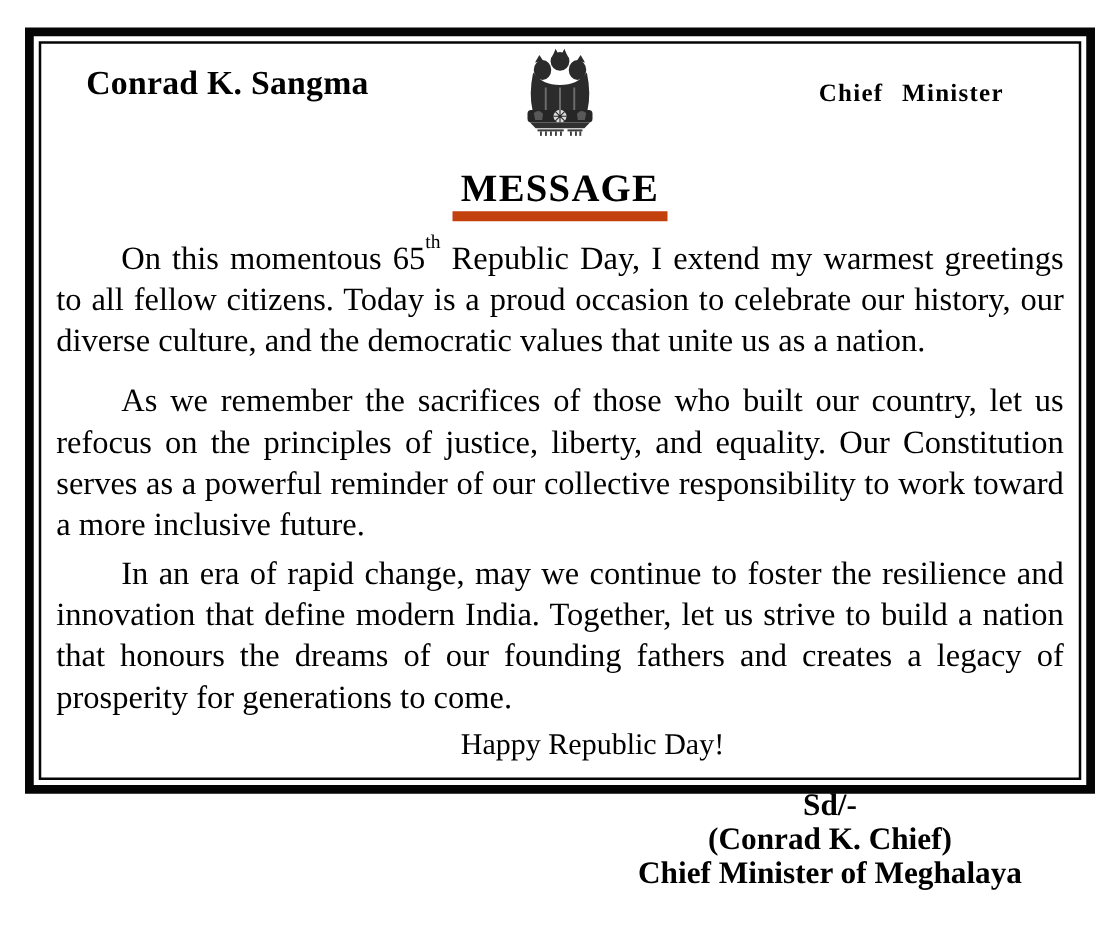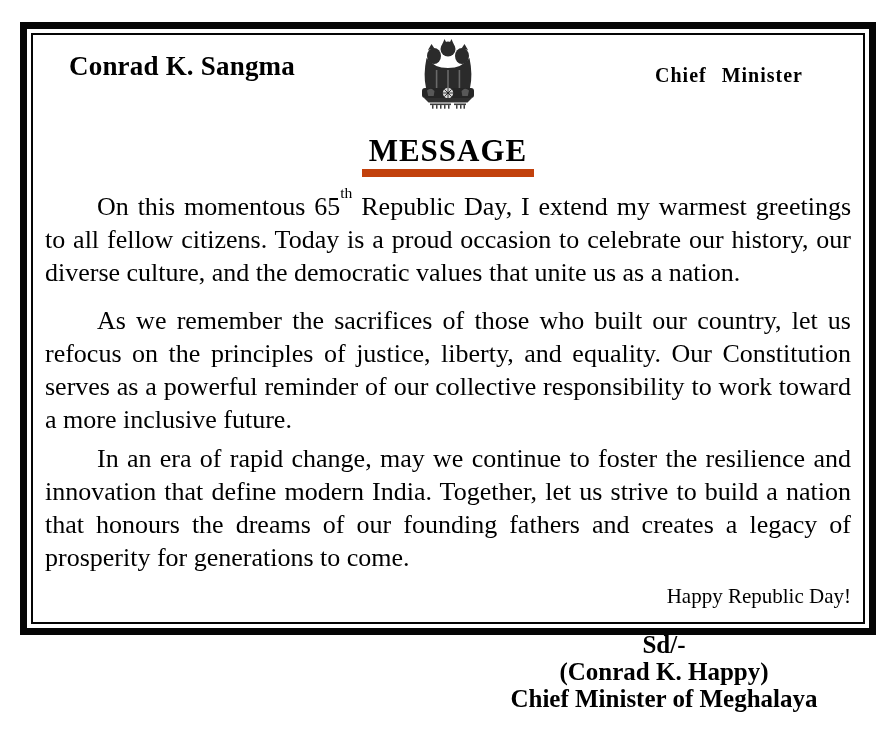--- a/index.html
+++ b/index.html
@@ -23,22 +23,22 @@
 
   .title-wrap { text-align:center; margin:10px 0 13px; }
   .title { display:inline-block; font-weight:bold; font-size:31px; line-height:1.05;
            letter-spacing:1px; border-bottom:8px solid #c2410c; padding:0 7px 1px; }
 
   .para { font-size:26px; line-height:33px; text-align:justify;
           text-indent:52px; margin:0 0 15px; }
   .para.p2 { margin-bottom:6px; }
   .para.p3 { margin-bottom:6px; }
   .para sup { font-size:.6em; line-height:0; position:relative; top:-.45em; }
-  .closing { font-size:21px; line-height:33px; text-indent:52px; margin:0 0 10px;
-             text-align:right; }
+  .closing { font-size:24px; line-height:33px; text-indent:52px; margin:0 0 10px;
+             text-align:center; }
 
   .signature { font-weight:bold; font-size:25px; line-height:27px; text-align:center;
                width:330px; margin:18px 22px 0 auto; }
 </style>
 </head>
 <body>
 
 <div class="page">
   <div class="frame">
     <div class="inner">
@@ -104,19 +104,19 @@
       <p class="para p1"><span>On this momentous 65</span><sup>th</sup><span> Republic Day, I extend my warmest greetings to all fellow citizens. Today is a proud occasion to celebrate our history, our diverse culture, and the democratic values that unite us as a nation.</span></p>
 
       <p class="para p2">As we remember the sacrifices of those who built our country, let us refocus on the principles of justice, liberty, and equality. Our Constitution serves as a powerful reminder of our collective responsibility to work toward a more inclusive future.</p>
 
       <p class="para p3">In an era of rapid change, may we continue to foster the resilience and innovation that define modern India. Together, let us strive to build a nation that honours the dreams of our founding fathers and creates a legacy of prosperity for generations to come.</p>
 
       <p class="closing">Happy Republic Day!</p>
 
       <div class="signature">
         <div>Sd/-</div>
-        <div>(Conrad K. Happy)</div>
+        <div>(Conrad K. Chief)</div>
         <div>Chief Minister of Meghalaya</div>
       </div>
 
     </div>
   </div>
 </div>
 
 </body></html>

